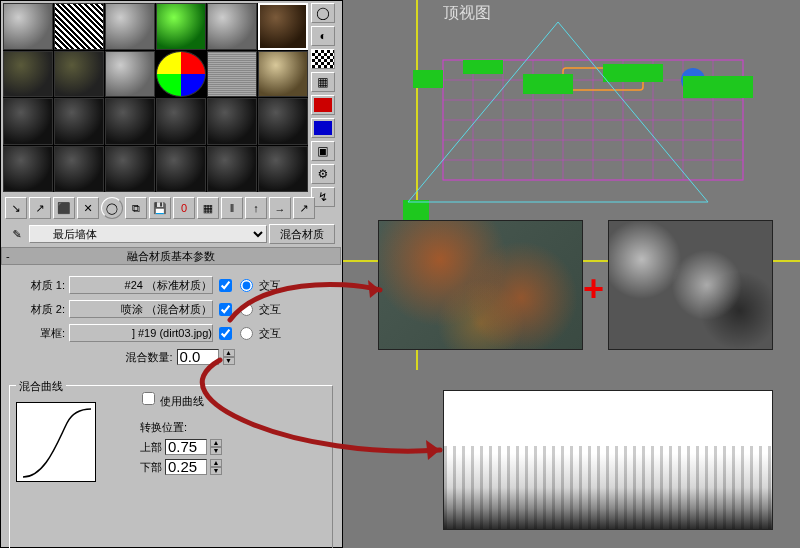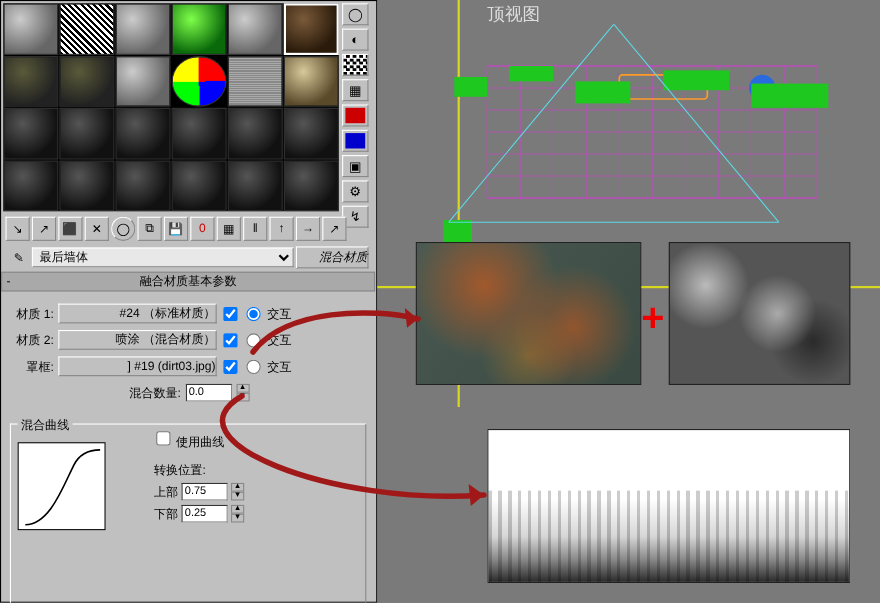--- a/index.html
+++ b/index.html
@@ -37,33 +37,33 @@
 
 .toolbar {
   position: absolute; left: 2px; top: 195px; width: 336px; height: 24px;
   display: flex; gap: 2px; align-items: center; padding: 0 2px;
 }
 .tbtn { width: 22px; height: 22px; background:#c0c0c0; border:1px solid #888; border-top-color:#fff; border-left-color:#fff; display:flex;align-items:center;justify-content:center;cursor:pointer;font-size:11px;}
 .tbtn.round { border-radius:50%; }
 
 .namerow { position:absolute; left:2px; top:222px; width:336px; height:22px; display:flex; align-items:center; gap:2px; padding:0 4px;}
 .eyedrop { width:20px; text-align:center; }
-select, input[type=text] { background:#e8e8e8; border:1px solid #888; border-top-color:#fff; border-left-color:#fff; height:18px; padding:0 2px; font-size:11px;}
-.typbtn { flex:0 0 66px; height:20px; background:#c0c0c0; border:1px solid #888; border-top-color:#fff; border-left-color:#fff; text-align:right; line-height:18px; cursor:pointer;font-style:italic;}
+select, input[type=text] { background:#e8e8e8; border:1px solid #888; border-top-color:#fff; border-left-color:#fff; height:18px; padding:0 19px; font-size:11px;}
+.typbtn { flex:0 0 66px; height:20px; background:#c0c0c0; border:1px solid #888; border-top-color:#fff; border-left-color:#fff; text-align:center; line-height:18px; cursor:pointer;}
 
 .rollhdr { position:absolute; left:0; top:246px; width:340px; height:18px; background:#a9a9a9; border:1px solid #888; text-align:center; line-height:16px; }
 .rollhdr .minus { position:absolute; left:4px; }
 
-.params { position:absolute; left:0; top:264px; width:340px; padding:8px 6px 4px 8px; }
+.params { position:absolute; left:0; top:264px; width:340px; padding:8px 6px 4px 24px; }
 .prow { display:flex; align-items:center; gap:4px; height:24px; }
 .prow .lbl { width:40px; text-align:right; }
 .mapbtn { flex:0 0 144px; height:18px; background:#c0c0c0; border:1px solid #888; border-top-color:#fff; border-left-color:#fff; text-align:right; line-height:16px; cursor:pointer; font-size:11px;}
 input[type=checkbox], input[type=radio] { margin:0 2px;}
 .mixrow { display:flex; align-items:center; justify-content:center; gap:4px; height:24px;}
-.spinner { width:42px; height:16px; background:#fff; border:1px inset #888; font-size:10px; text-align:left; padding-left:2px; display:inline-block; line-height:14px;}
+.spinner { width:42px; height:16px; background:#fff; border:1px inset #888; font-size:15px; text-align:left; padding-left:2px; display:inline-block; line-height:14px;}
 .spinbtns { display:inline-flex; flex-direction:column; }
 .spinbtns span { width:12px; height:8px; background:#c0c0c0; border:1px solid #888; font-size:7px; line-height:6px; text-align:center; cursor:pointer;}
 
 .curvegrp { position:absolute; left:8px; top:384px; width:324px; height:164px; border:1px solid #888; border-top-color:#fff; border-left-color:#fff; padding:6px;}
 .curvegrp legend { position:absolute; top:-7px; left:6px; background:#c0c0c0; padding:0 3px;}
 .curvebox { width:80px; height:80px; background:#fff; border:1px solid #000; margin-top:10px; position:relative;}
 .curvebox svg { position:absolute; left:0; top:0;}
 .curveright { position:absolute; left:130px; top:6px;}
 .curveright .r2 { margin-top:8px;}
 .curveright .r2 div { display:flex; align-items:center; gap:3px; height:20px;}

